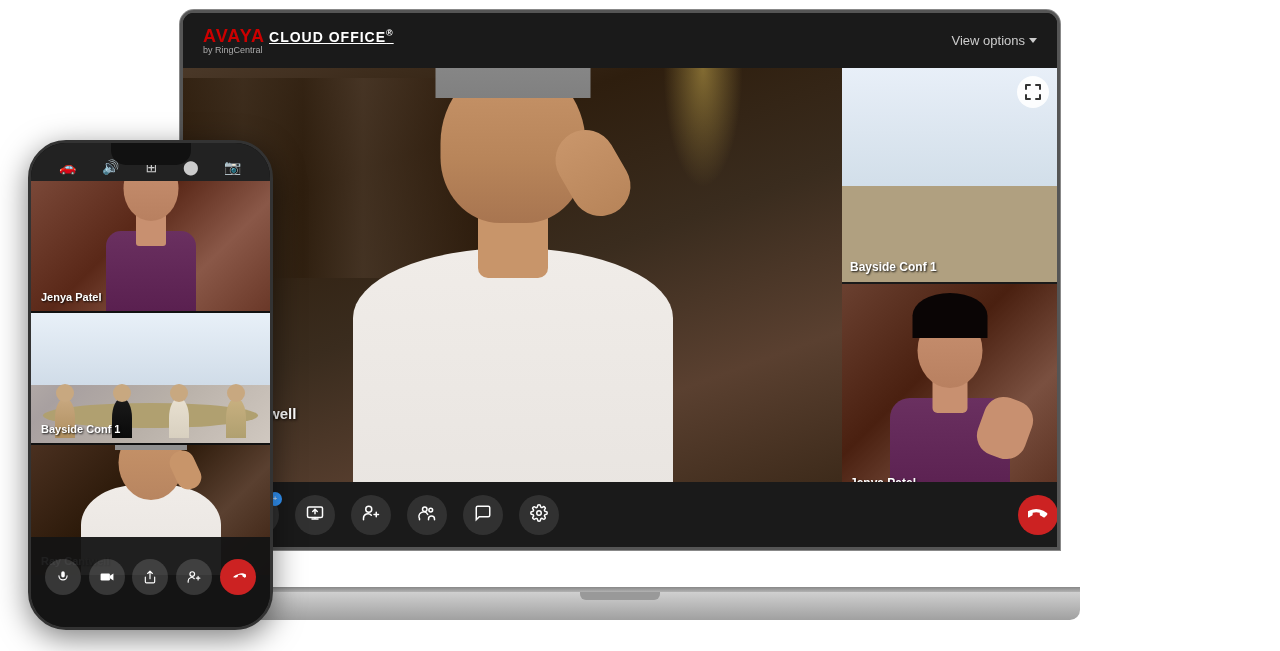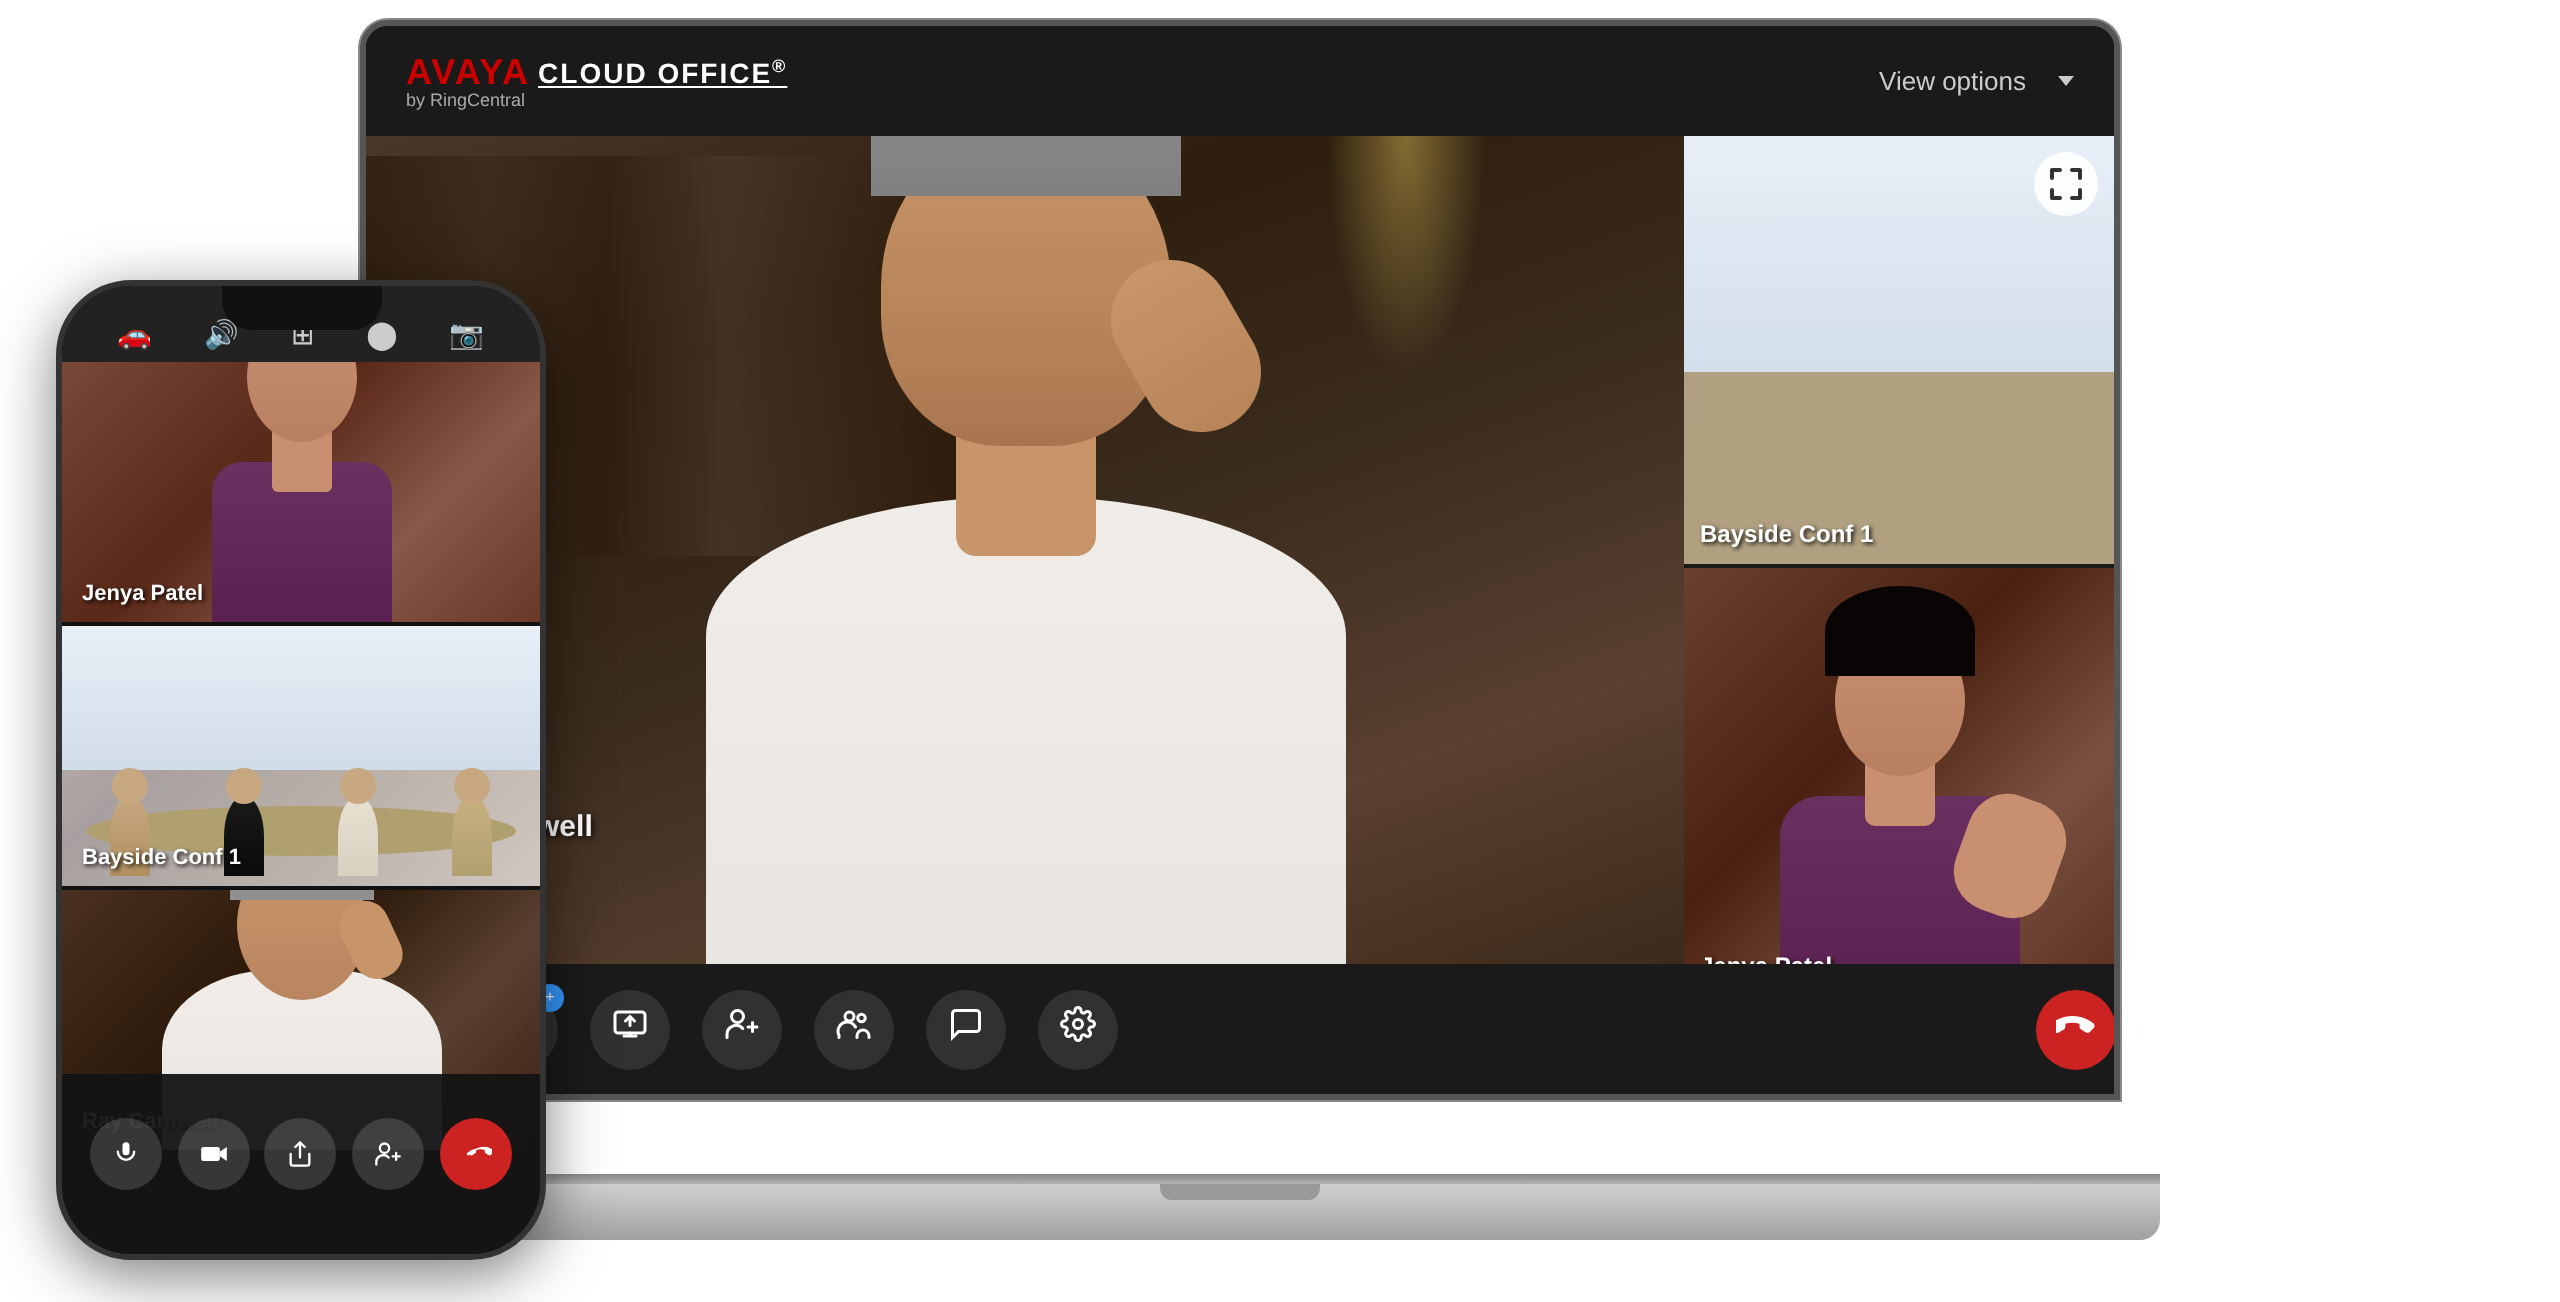--- a/index.html
+++ b/index.html
@@ -116,21 +116,21 @@
       display: flex;
       align-items: baseline;
       gap: 4px;
     }
     .view-options-btn {
       margin-left: auto;
       color: #ccc;
       font-size: 13px;
       display: flex;
       align-items: center;
-      gap: 16px;
+      gap: 4px;
       cursor: pointer;
     }
     .chevron-down {
       width: 0;
       height: 0;
       border-left: 4px solid transparent;
       border-right: 4px solid transparent;
       border-top: 5px solid #ccc;
       display: inline-block;
     }

